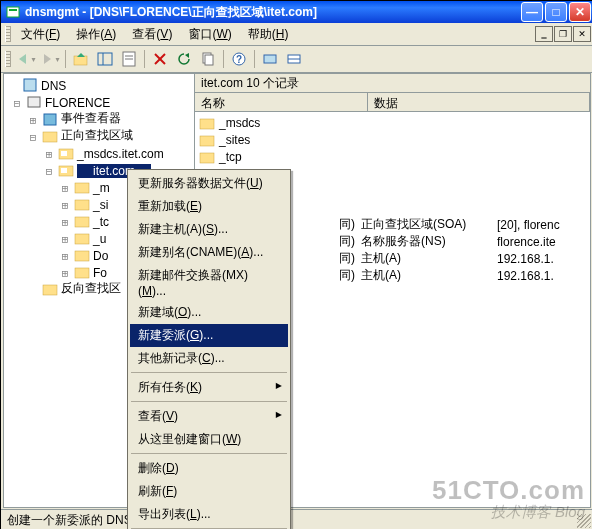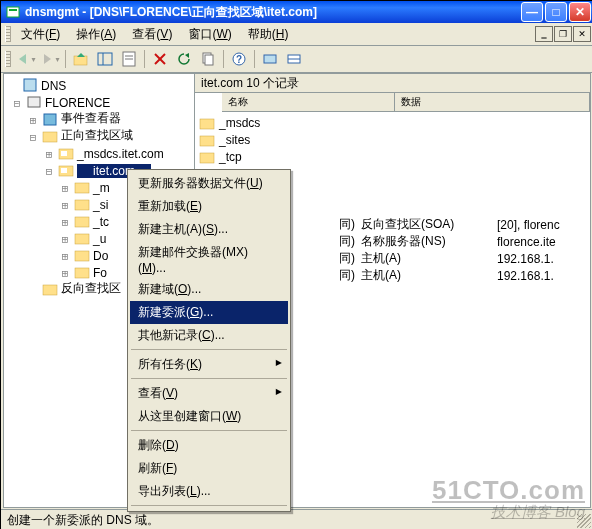--- a/index.html
+++ b/index.html
@@ -30,21 +30,21 @@
   .toolbar{height:26px;display:flex;align-items:center;border-bottom:1px solid var(--border-dark);padding-left:4px;gap:2px;}
   .tbbtn{width:22px;height:22px;display:flex;align-items:center;justify-content:center;color:#333;}
   .tbbtn.disabled{opacity:.45;}
   .tsep{width:1px;height:18px;background:#aca899;margin:0 2px;}
   .tdrop{padding-left:1px;font-size:8px;color:#333;}
   
   .client{position:absolute;top:72px;left:2px;right:2px;bottom:22px;display:flex;border:1px solid var(--border-dark);background:#fff;}
   .leftpane{width:190px;border-right:1px solid var(--border-dark);display:flex;flex-direction:column;overflow:hidden;background:#fff;}
   .rightpane{flex:1;display:flex;flex-direction:column;overflow:hidden;}
   .rightpath{height:18px;border-bottom:1px solid var(--border-dark);background:var(--win-bg);display:flex;align-items:center;padding-left:6px;}
-  .listhdr{height:18px;background:var(--win-bg);display:flex;border-bottom:1px solid var(--border-dark);font-size:10px;margin-left:27px;}
+  .listhdr{height:18px;background:var(--win-bg);display:flex;border-bottom:1px solid var(--border-dark);font-size:12px;}
   .hcell{padding:2px 6px;border-right:1px solid var(--border-dark);}
   .hcell.n{width:160px;}
   .hcell.t{width:130px;}
   .hcell.d{flex:1;}
   .listbody{flex:1;background:#fff;overflow:hidden;position:relative;}
   .lrow{position:absolute;left:0;display:flex;align-items:center;height:17px;font-size:12px;}
   .lrow .icon{width:16px;height:16px;margin-left:4px;margin-right:4px;}
   .lrow .n{width:160px;display:flex;align-items:center;overflow:hidden;}
   .lrow .d{padding-left:6px;flex:1;white-space:nowrap;overflow:hidden;text-align:right;}
   
@@ -57,21 +57,21 @@
   .ctx{position:absolute;left:126px;top:168px;width:158px;background:var(--win-bg);border:1px solid var(--border-dark2);box-shadow:2px 2px 1px rgba(0,0,0,.3);padding:2px;z-index:10;font-size:12px;}
   .ctx .ci{padding:3px 18px 3px 8px;position:relative;}
   .ctx .ci.hi{background:var(--menu-hl);color:#fff;}
   .ctx .ci.sub::after{content:"▶";font-size:8px;position:absolute;right:6px;top:5px;}
   .ctx .sep{height:1px;border-top:1px solid #aca899;margin:2px 1px;}
   .ctx .ukey{text-decoration:underline;}
   
   .status{position:absolute;left:0;right:0;bottom:0;height:20px;background:var(--win-bg);border-top:1px solid var(--border-dark);display:flex;align-items:center;padding-left:6px;}
   .grip{position:absolute;right:2px;bottom:2px;width:14px;height:14px;background:repeating-linear-gradient(135deg,#aca899 0 1px,transparent 1px 3px);}
   
-  .wm{position:absolute;right:8px;bottom:10px;color:rgba(0,0,0,.25);font-family:Arial,sans-serif;font-style:italic;text-align:right;line-height:1.05;pointer-events:none;text-decoration:underline;}
+  .wm{position:absolute;right:8px;bottom:10px;color:rgba(0,0,0,.25);font-family:Arial,sans-serif;font-style:italic;text-align:right;line-height:1.05;pointer-events:none;}
   .wm .l1{font-size:26px;font-weight:bold;letter-spacing:1px;font-style:normal;}
   .wm .l2{font-size:15px;}
   
   .folder-svg{fill:#ffe08a;stroke:#caa23a;stroke-width:.5;}
   svg{display:block;}
 </style>
 </head>
 <body>
 
 <div class="wrap">
@@ -341,21 +341,21 @@
                 <svg width="16" height="16">
                   <rect class="folder-svg" x="1" y="4" width="14" height="10"></rect>
                 </svg>
               </span>
               <span>_tcp</span>
             </div>
           </div>
 
         <div class="lrow" style="top:104px;left:88px">
             <div style="width:72px;text-align:right;padding-right:6px;">同)</div>
-            <div style="width:130px">反向查找区(SOA)</div>
+            <div style="width:130px">正向查找区域(SOA)</div>
             <div class="d">[20], florenc</div>
           </div>
         <div class="lrow" style="top:121px;left:88px">
             <div style="width:72px;text-align:right;padding-right:6px;">同)</div>
             <div style="width:130px">名称服务器(NS)</div>
             <div class="d">florence.ite</div>
           </div>
         <div class="lrow" style="top:138px;left:88px">
             <div style="width:72px;text-align:right;padding-right:6px;">同)</div>
             <div style="width:130px">主机(A)</div>
@@ -367,20 +367,21 @@
             <div class="d">192.168.1.</div>
           </div>
       </div>
     </div>
   </div>
 
   <div class="ctx" id="ctxmenu">
       <div class="ci">更新服务器数据文件(<span class="ukey">U</span>)</div>
       <div class="ci">重新加载(<span class="ukey">E</span>)</div>
       <div class="ci">新建主机(A)(<span class="ukey">S</span>)...</div>
+      <div class="ci">新建别名(CNAME)(<span class="ukey">A</span>)...</div>
       <div class="ci">新建邮件交换器(MX)(<span class="ukey">M</span>)...</div>
       <div class="ci">新建域(<span class="ukey">O</span>)...</div>
       <div class="ci hi">新建委派(<span class="ukey">G</span>)...</div>
       <div class="ci">其他新记录(<span class="ukey">C</span>)...</div>
       <div class="sep"></div>
       <div class="ci sub">所有任务(<span class="ukey">K</span>)</div>
       <div class="sep"></div>
       <div class="ci sub">查看(<span class="ukey">V</span>)</div>
       <div class="ci">从这里创建窗口(<span class="ukey">W</span>)</div>
       <div class="sep"></div>

